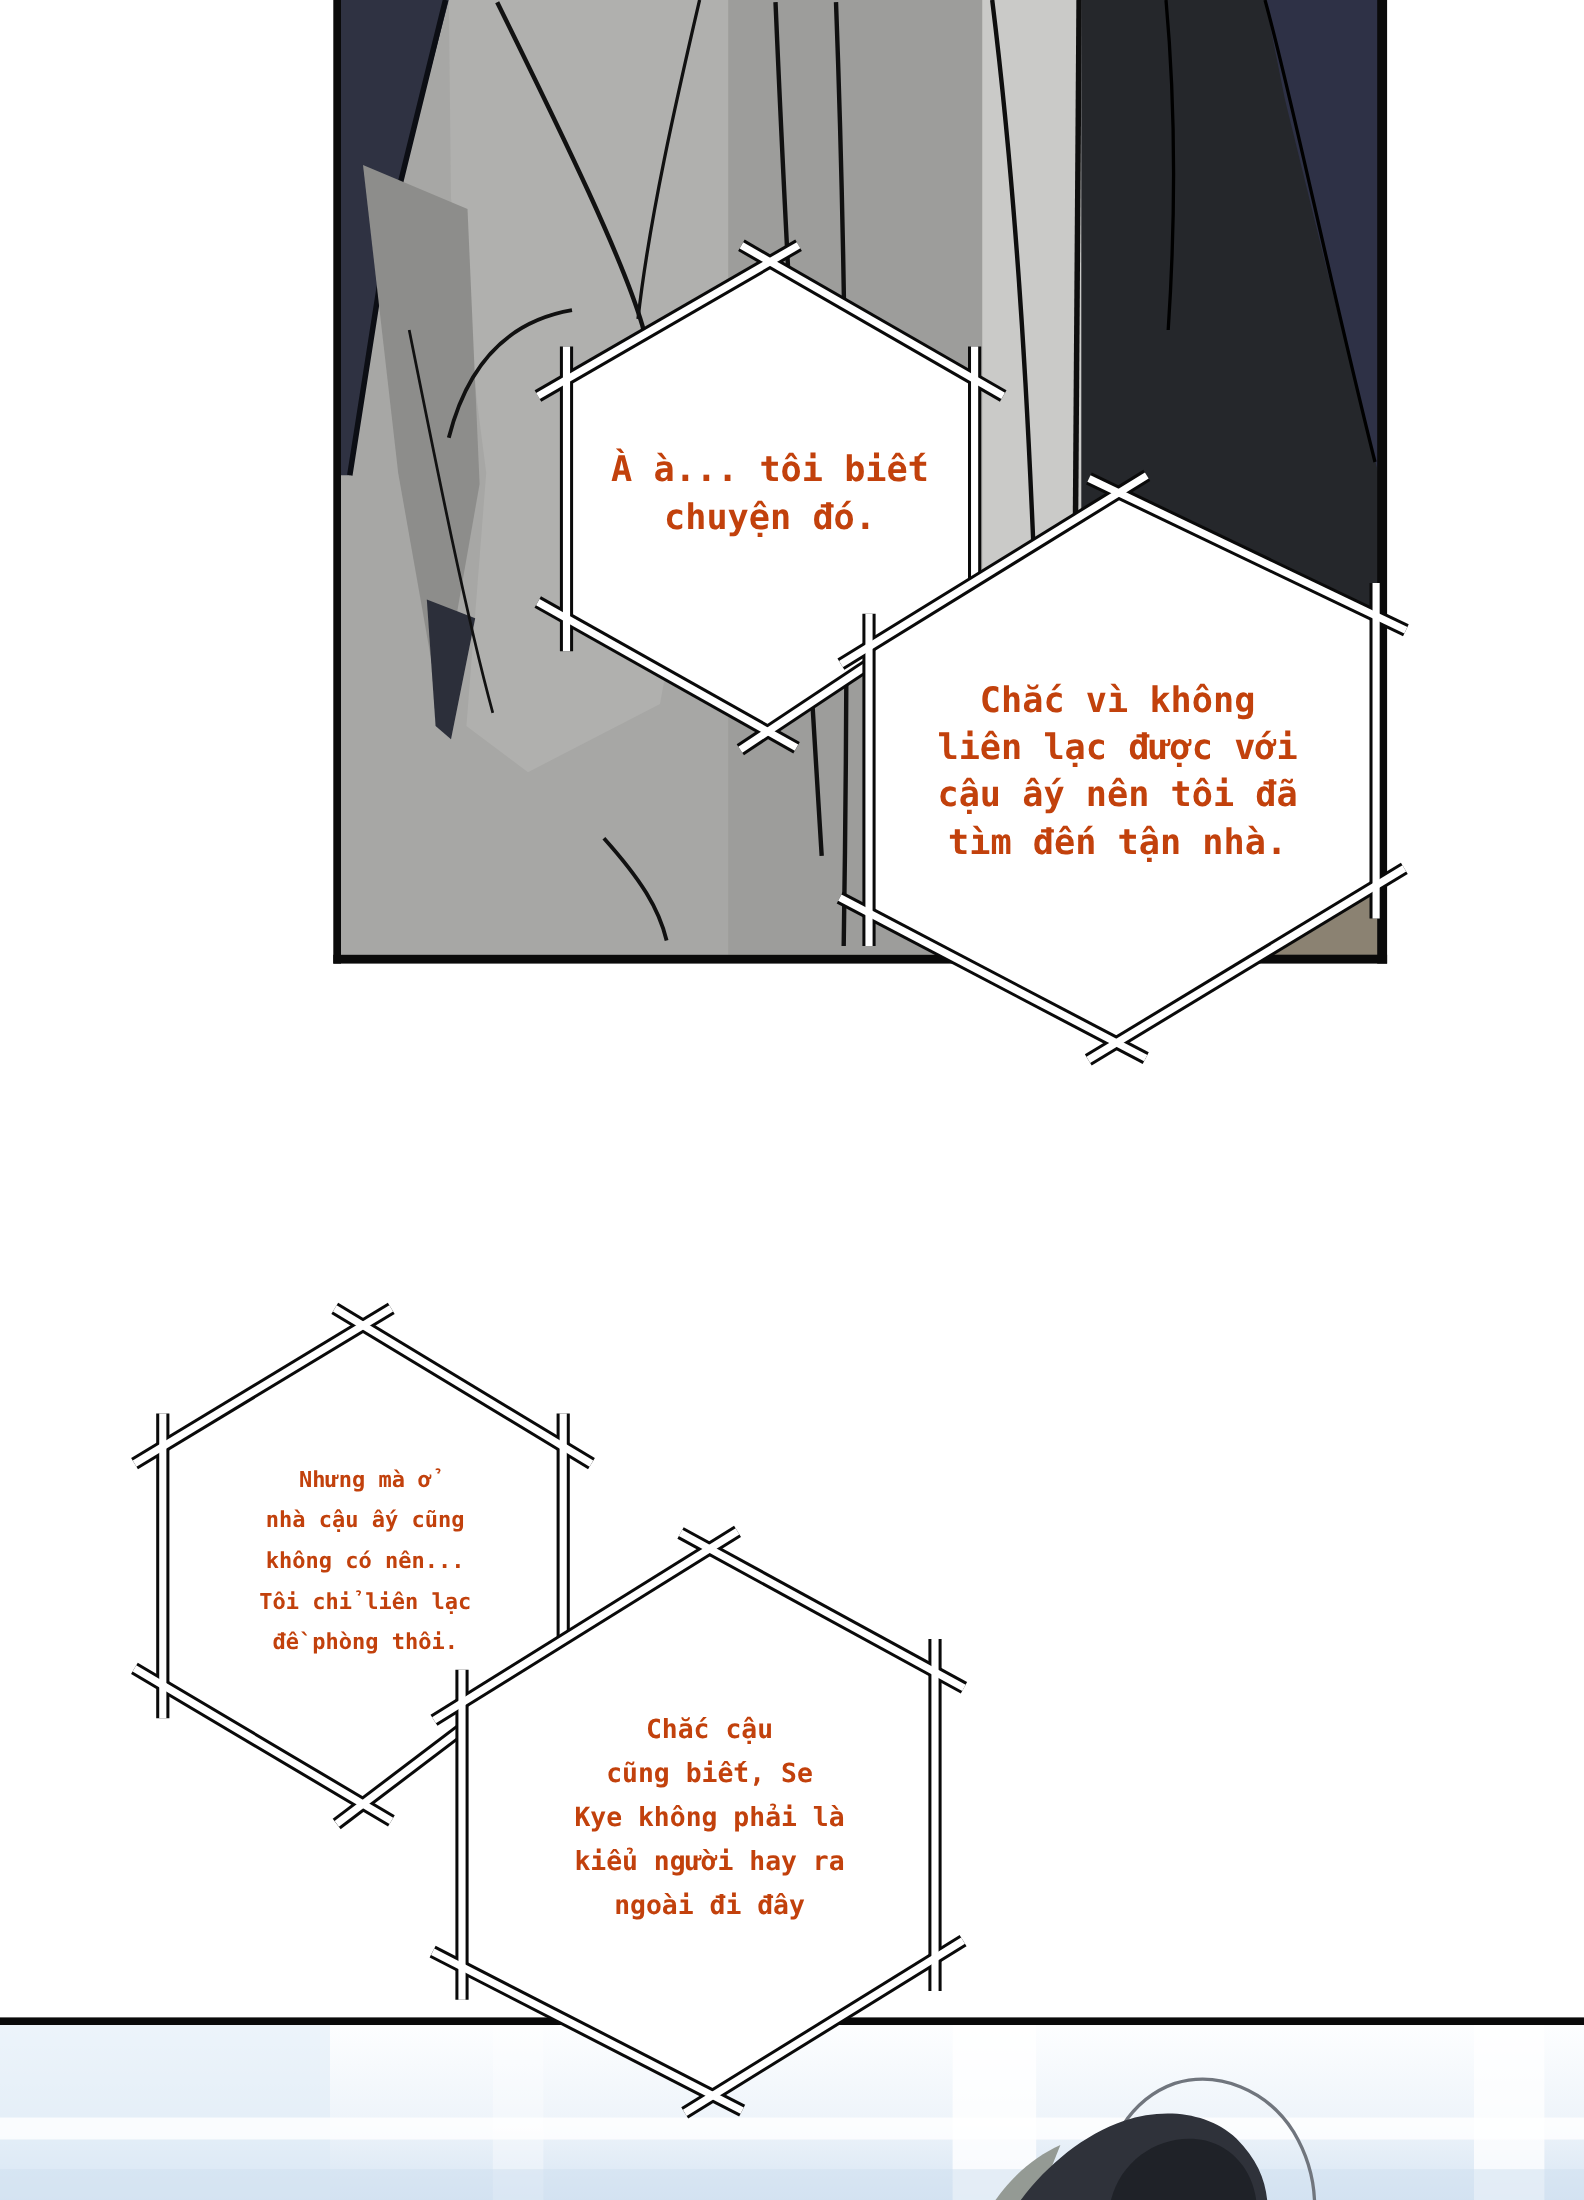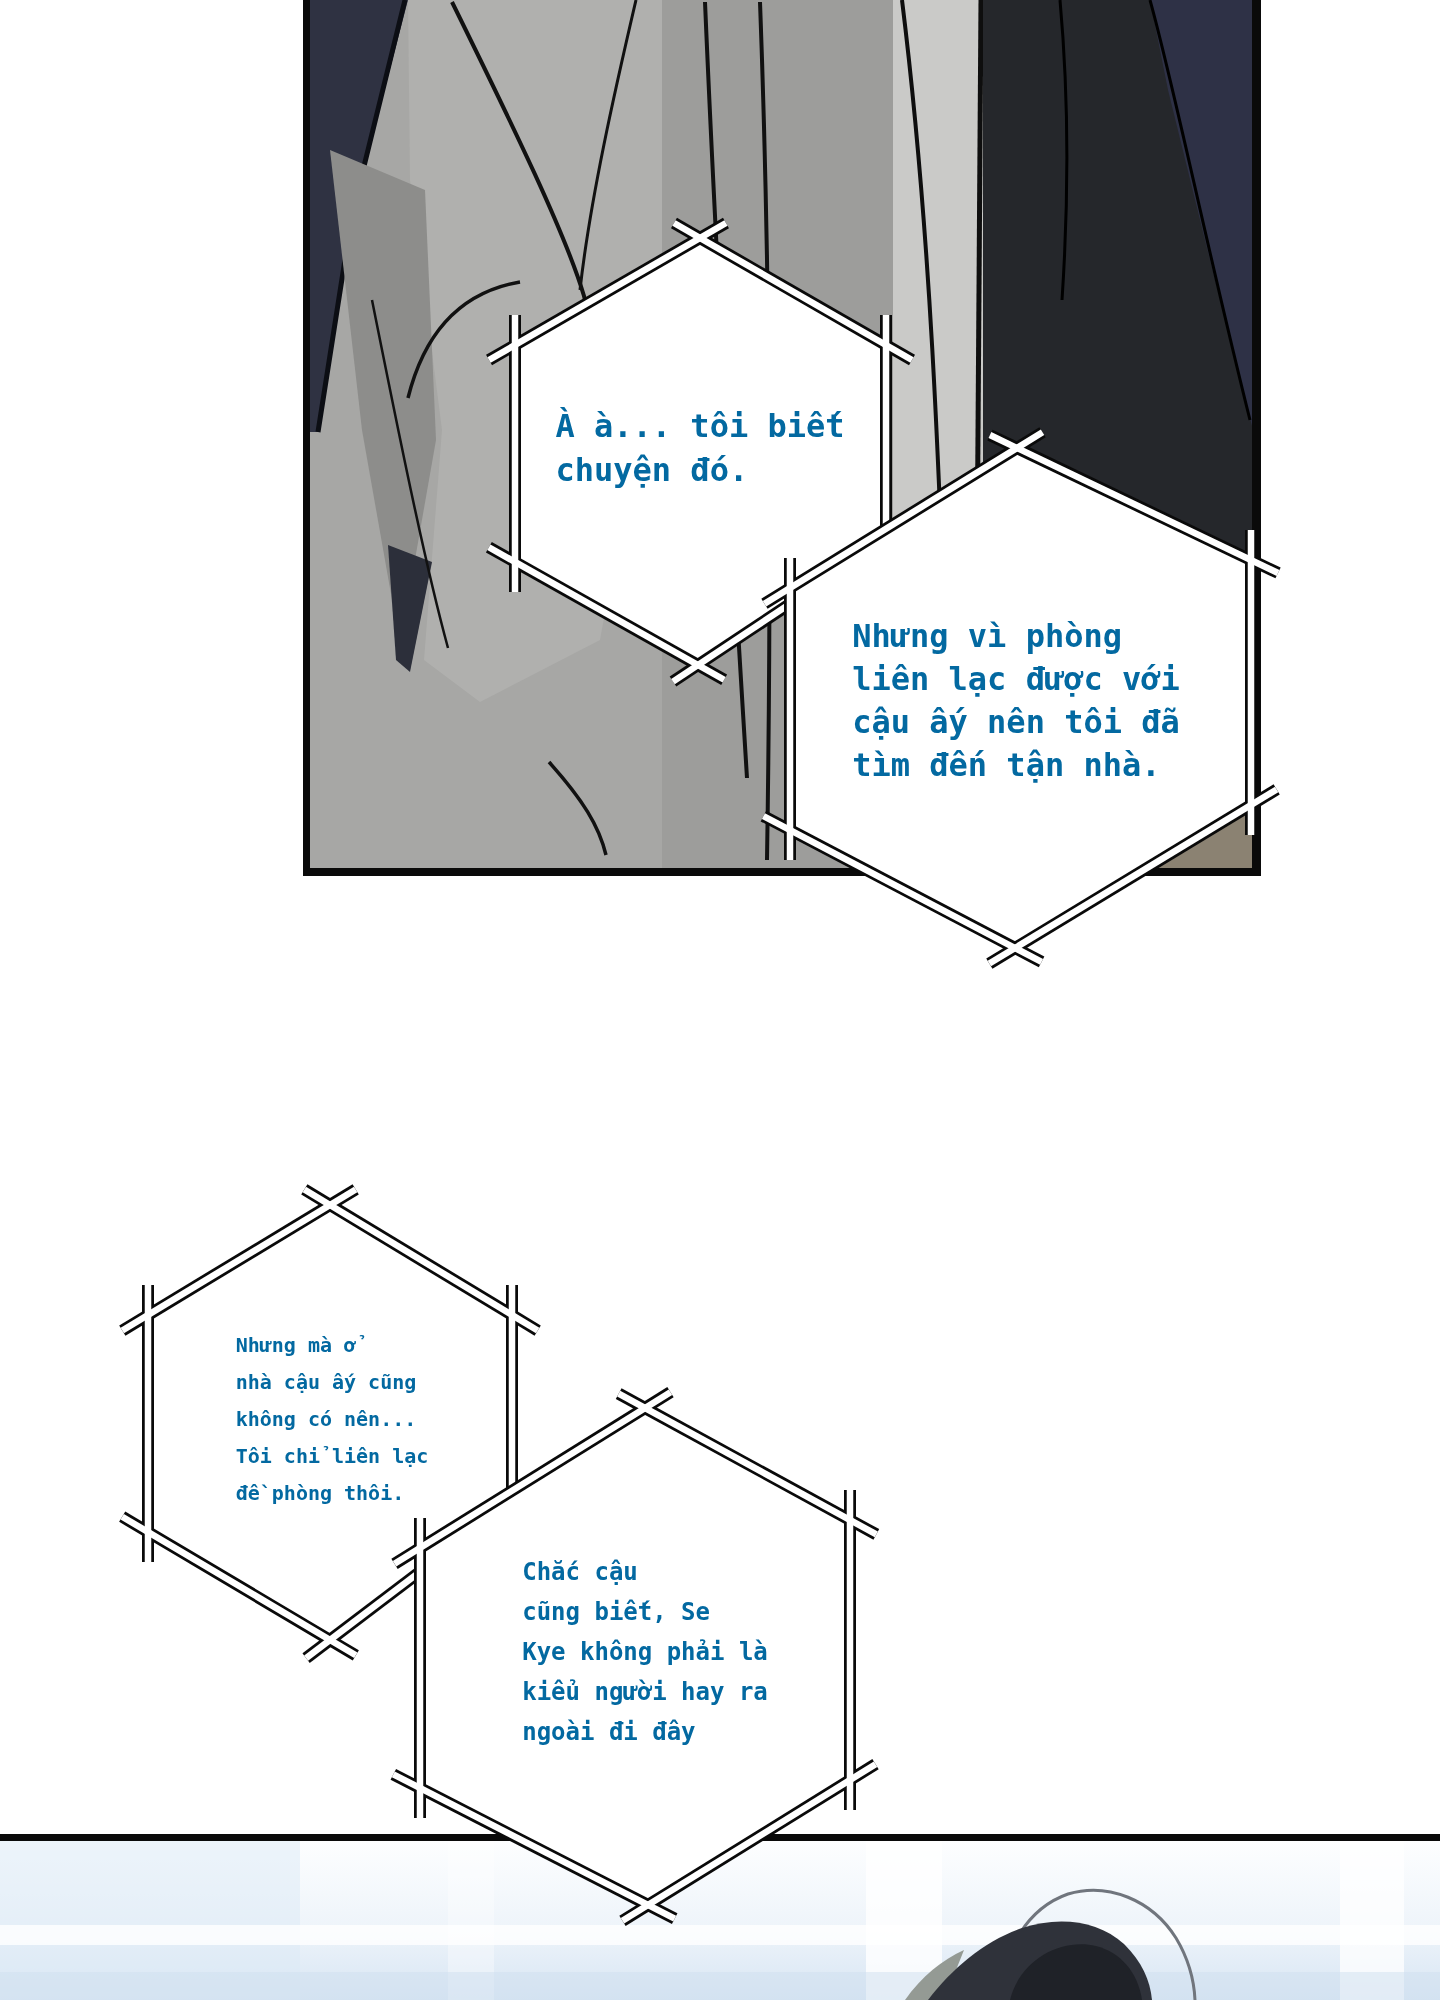--- a/index.html
+++ b/index.html
@@ -3,21 +3,21 @@
 <meta charset="utf-8">
 <style>
   html,body{margin:0;padding:0;}
   body{
     width:1440px;height:2000px;position:relative;overflow:hidden;
     background:#ffffff;font-family:"DejaVu Sans Mono", monospace;
   }
   #art{position:absolute;left:0;top:0;z-index:1;}
   .bubble-text{
     position:absolute;transform:translate(-50%,-50%);
-    color:#0369a1;font-weight:bold;z-index:5;
+    text-align:center;color:#c2410c;font-weight:bold;z-index:5;
     white-space:nowrap;letter-spacing:0px;
   }
   .bt1{left:700px;top:448px;font-size:32px;line-height:44px;}
   .bt2{left:1016px;top:701px;font-size:32px;line-height:43px;}
   .bt3{left:332px;top:1419px;font-size:20px;line-height:37px;}
   .bt4{left:645px;top:1652px;font-size:24px;line-height:40px;}
 </style>
 </head>
 <body>
 
@@ -146,21 +146,21 @@
         <line x1="394.52830188679246" y1="1563.8490566037735" x2="670.4716981132076" y2="1392.1509433962265" stroke="#ffffff" stroke-width="6.5"></line>
       </g>
     </g>
 </svg>
 
 <div class="bubble-text bt1">
   <div>À à... tôi biết</div>
   <div>chuyện đó.</div>
 </div>
 <div class="bubble-text bt2">
-  <div>Nhưng vì phòng</div>
+  <div>Chắc vì không</div>
   <div>liên lạc được với</div>
   <div>cậu ấy nên tôi đã</div>
   <div>tìm đến tận nhà.</div>
 </div>
 <div class="bubble-text bt3">
   <div>Nhưng mà ở</div>
   <div>nhà cậu ấy cũng</div>
   <div>không có nên...</div>
   <div>Tôi chỉ liên lạc</div>
   <div>đề phòng thôi.</div>

